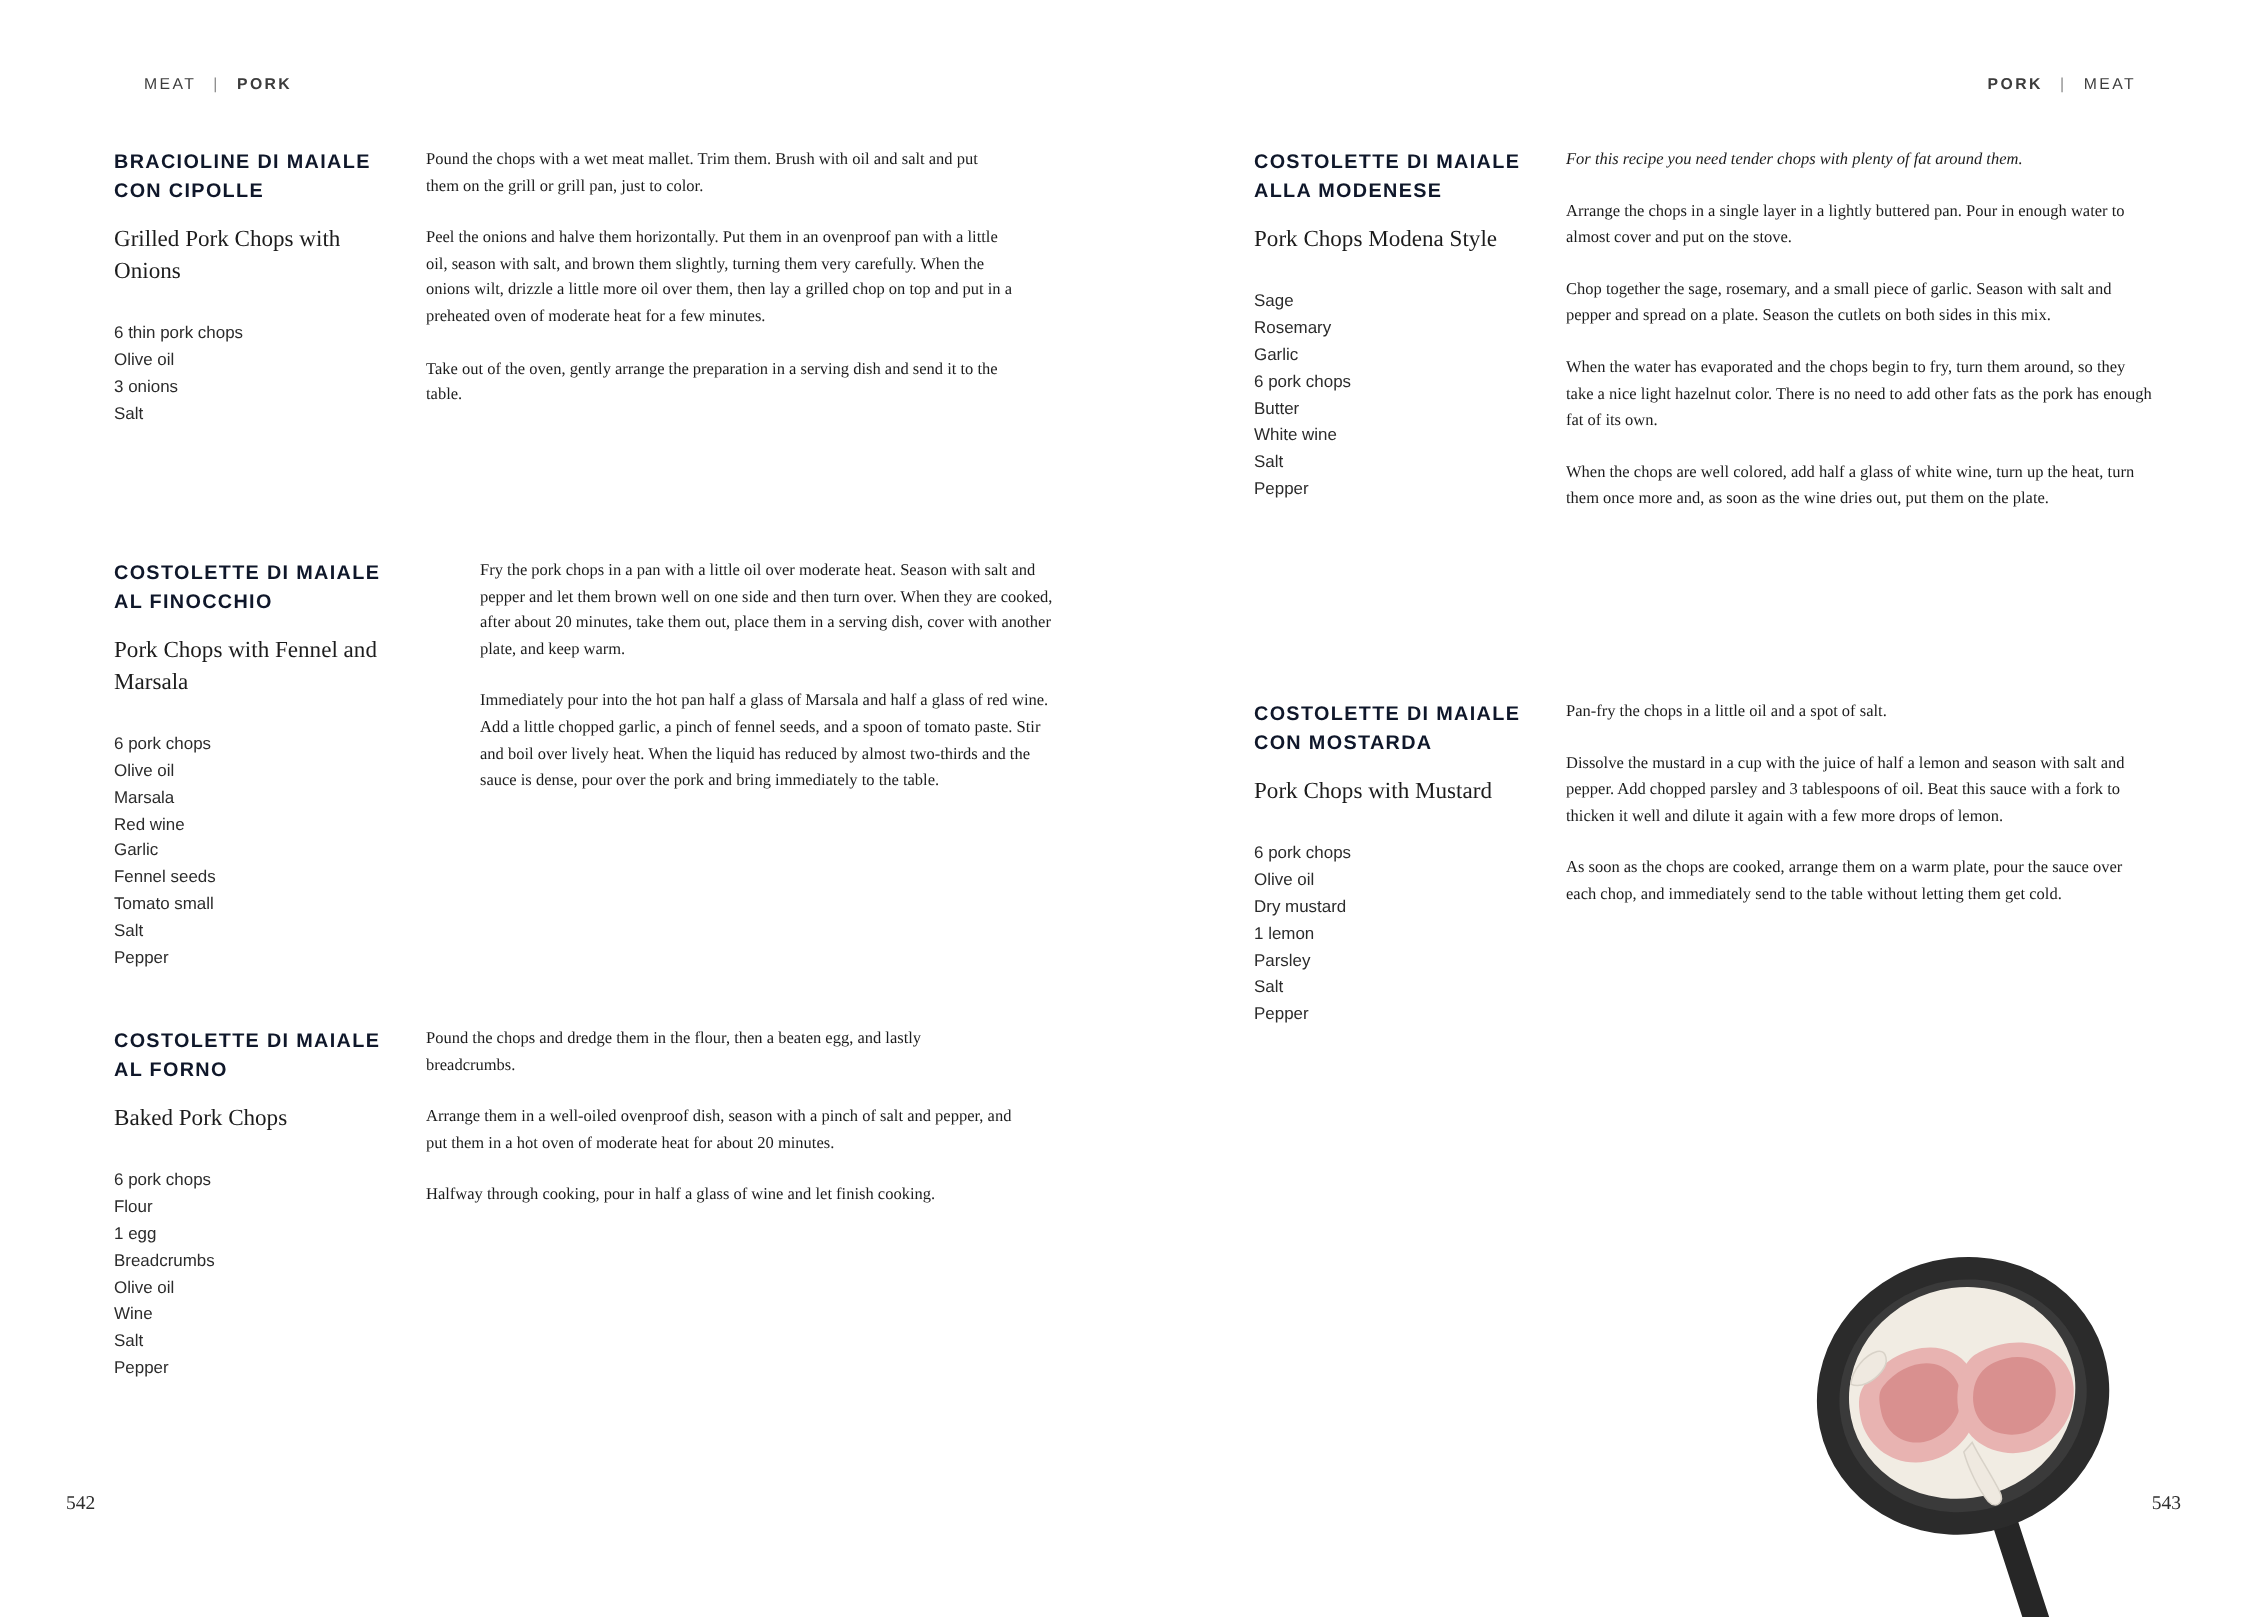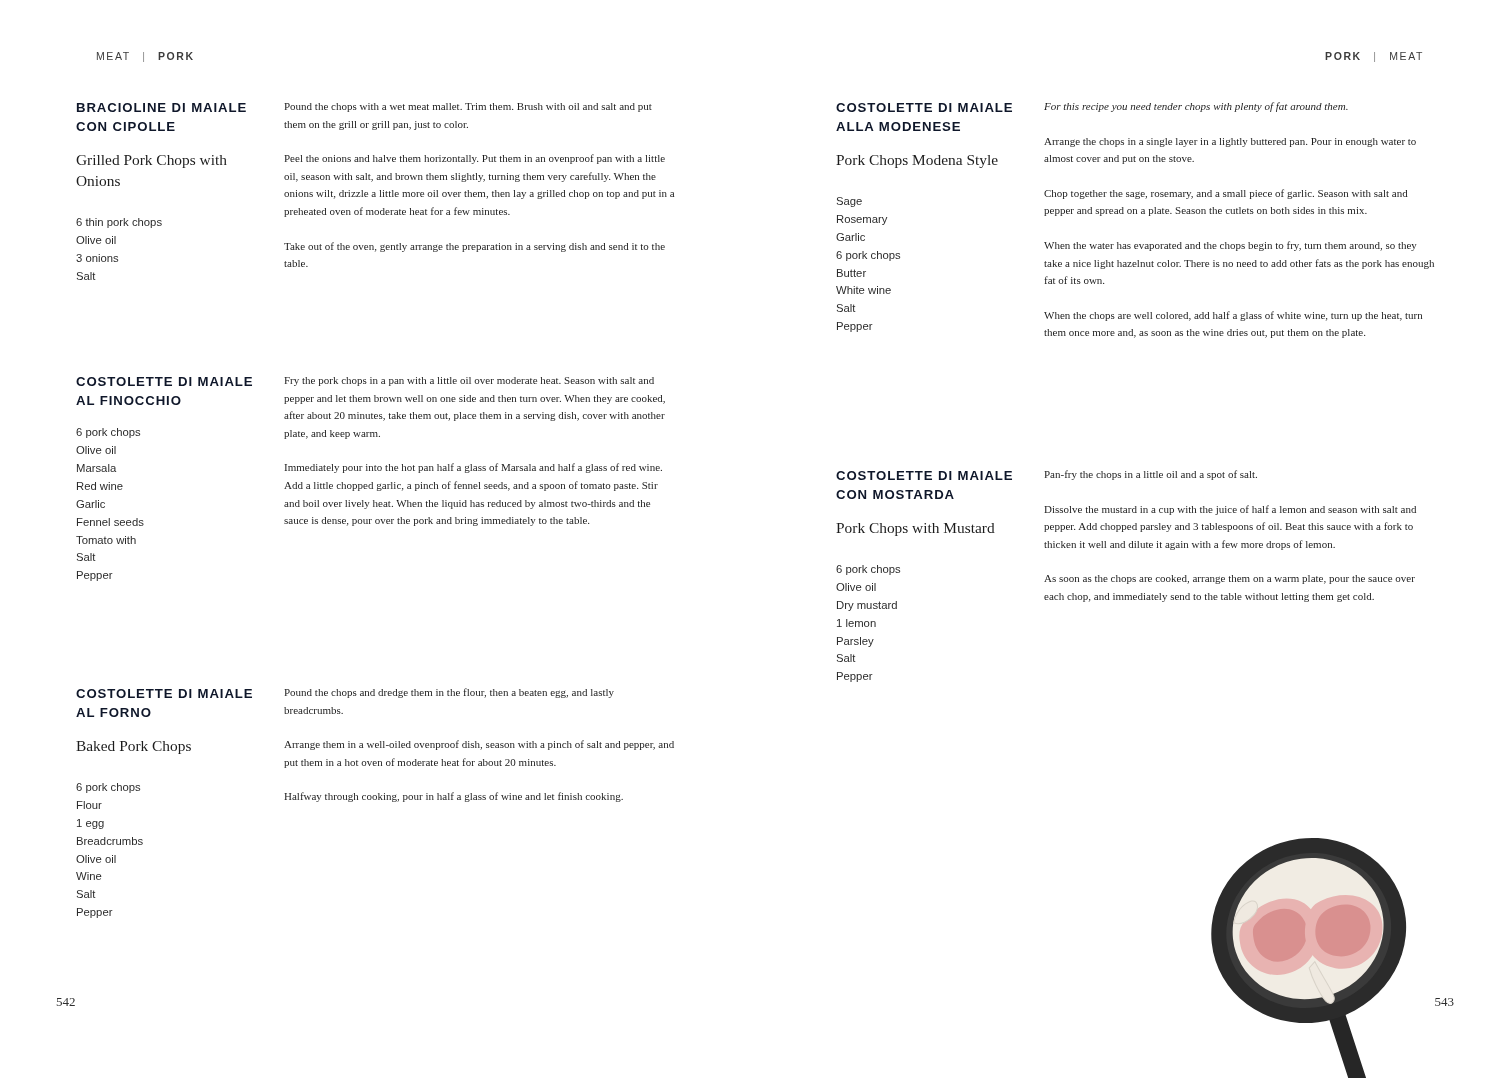--- a/index.html
+++ b/index.html
@@ -32,21 +32,21 @@
   .runhead-right { right: 76px; }
 
   
   .folio {
     position: absolute;
     bottom: 68px;
     font-family: "Liberation Serif", serif;
     font-size: 13px;
     color: #2e2e2e;
   }
-  .folio-left { left: 56px; }
+  .folio-left { left: 44px; }
   .folio-right { right: 46px; }
 
   
   .recipe {
     position: absolute;
     display: flex;
   }
   .col-left { width: 190px; margin-right: 18px; }
   .col-right { width: 392px; }
 
@@ -126,31 +126,32 @@
         <li>Salt</li>
       </ul>
     </div>
     <div class="col-right">
       <p class="para">Pound the chops with a wet meat mallet. Trim them. Brush with oil and salt and put them on the grill or grill pan, just to color.</p>
       <p class="para">Peel the onions and halve them horizontally. Put them in an ovenproof pan with a little oil, season with salt, and brown them slightly, turning them very carefully. When the onions wilt, drizzle a little more oil over them, then lay a grilled chop on top and put in a preheated oven of moderate heat for a few minutes.</p>
       <p class="para">Take out of the oven, gently arrange the preparation in a serving dish and send it to the table.</p>
     </div>
   </div>
 
-  <div class="recipe" style="left:76px; top:372px;">
+  <div class="recipe" style="left:76px; top:372px;gap:36px;">
     <div class="col-left">
       <div class="title-it">COSTOLETTE DI MAIALE AL FINOCCHIO</div>
+      <div class="title-en">Pork Chops with Fennel and Marsala</div>
       <ul class="ingredients">
         <li>6 pork chops</li>
         <li>Olive oil</li>
         <li>Marsala</li>
         <li>Red wine</li>
         <li>Garlic</li>
         <li>Fennel seeds</li>
-        <li>Tomato with</li>
+        <li>Tomato small</li>
         <li>Salt</li>
         <li>Pepper</li>
       </ul>
     </div>
     <div class="col-right">
       <p class="para">Fry the pork chops in a pan with a little oil over moderate heat. Season with salt and pepper and let them brown well on one side and then turn over. When they are cooked, after about 20 minutes, take them out, place them in a serving dish, cover with another plate, and keep warm.</p>
       <p class="para">Immediately pour into the hot pan half a glass of Marsala and half a glass of red wine. Add a little chopped garlic, a pinch of fennel seeds, and a spoon of tomato paste. Stir and boil over lively heat. When the liquid has reduced by almost two-thirds and the sauce is dense, pour over the pork and bring immediately to the table.</p>
     </div>
   </div>
 

